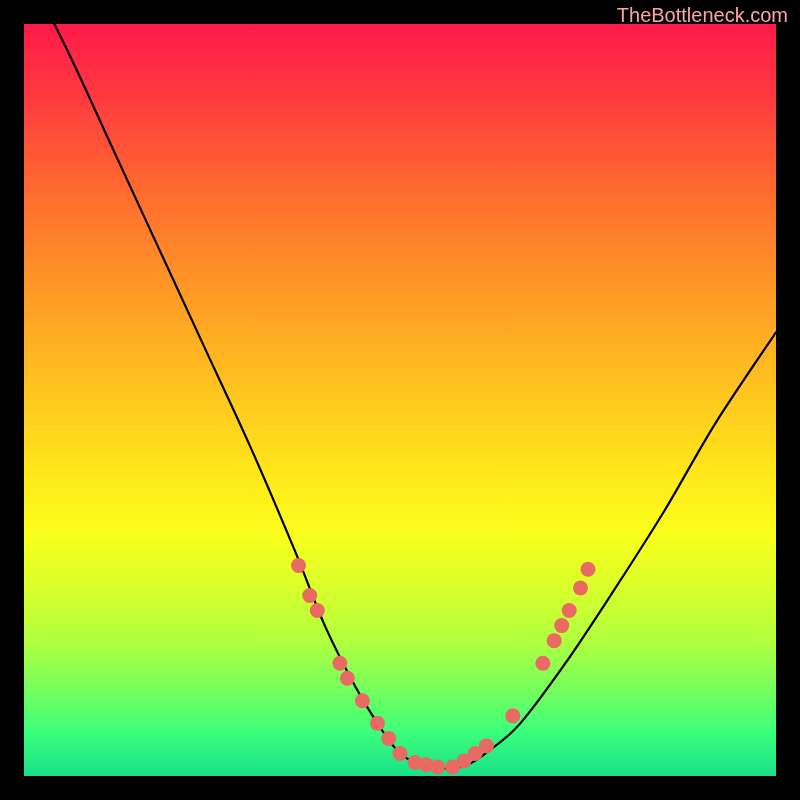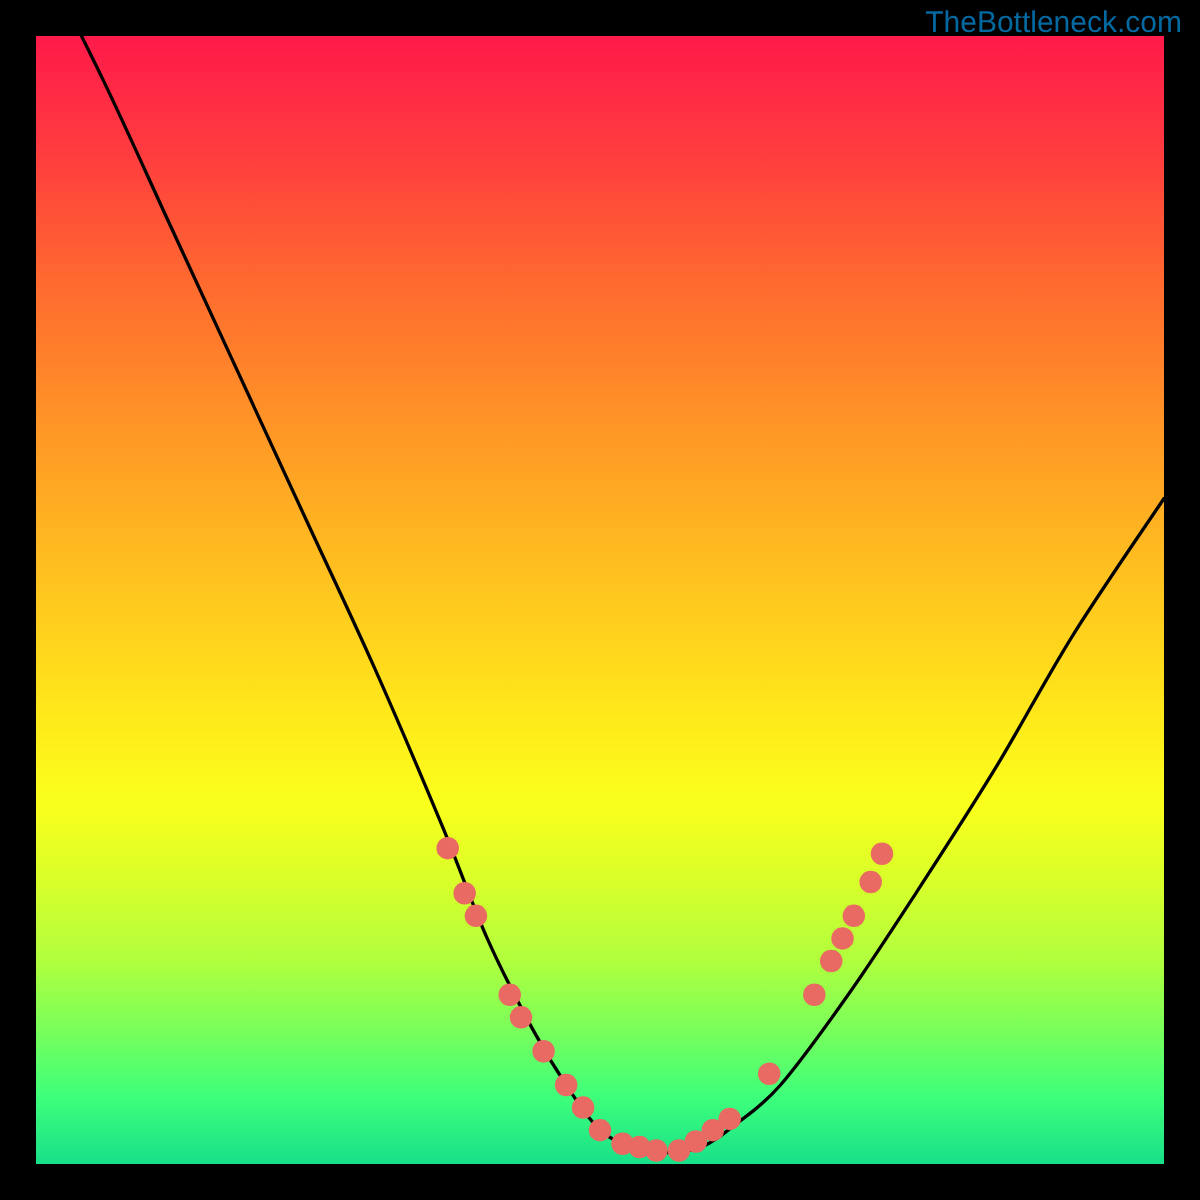--- a/index.html
+++ b/index.html
@@ -8,21 +8,21 @@
     background: #000;
     width: 800px;
     height: 800px;
     position: relative;
     font-family: Arial, Helvetica, sans-serif;
   }
   .watermark {
     position: absolute;
     top: 4px;
     right: 12px;
-    color: #0369a1;
+    color: #fca5a5;
     font-size: 20px;
     font-weight: 500;
     z-index: 10;
   }
   .plot-area {
     position: absolute;
     top: 24px;
     left: 24px;
     width: 752px;
     height: 752px;

